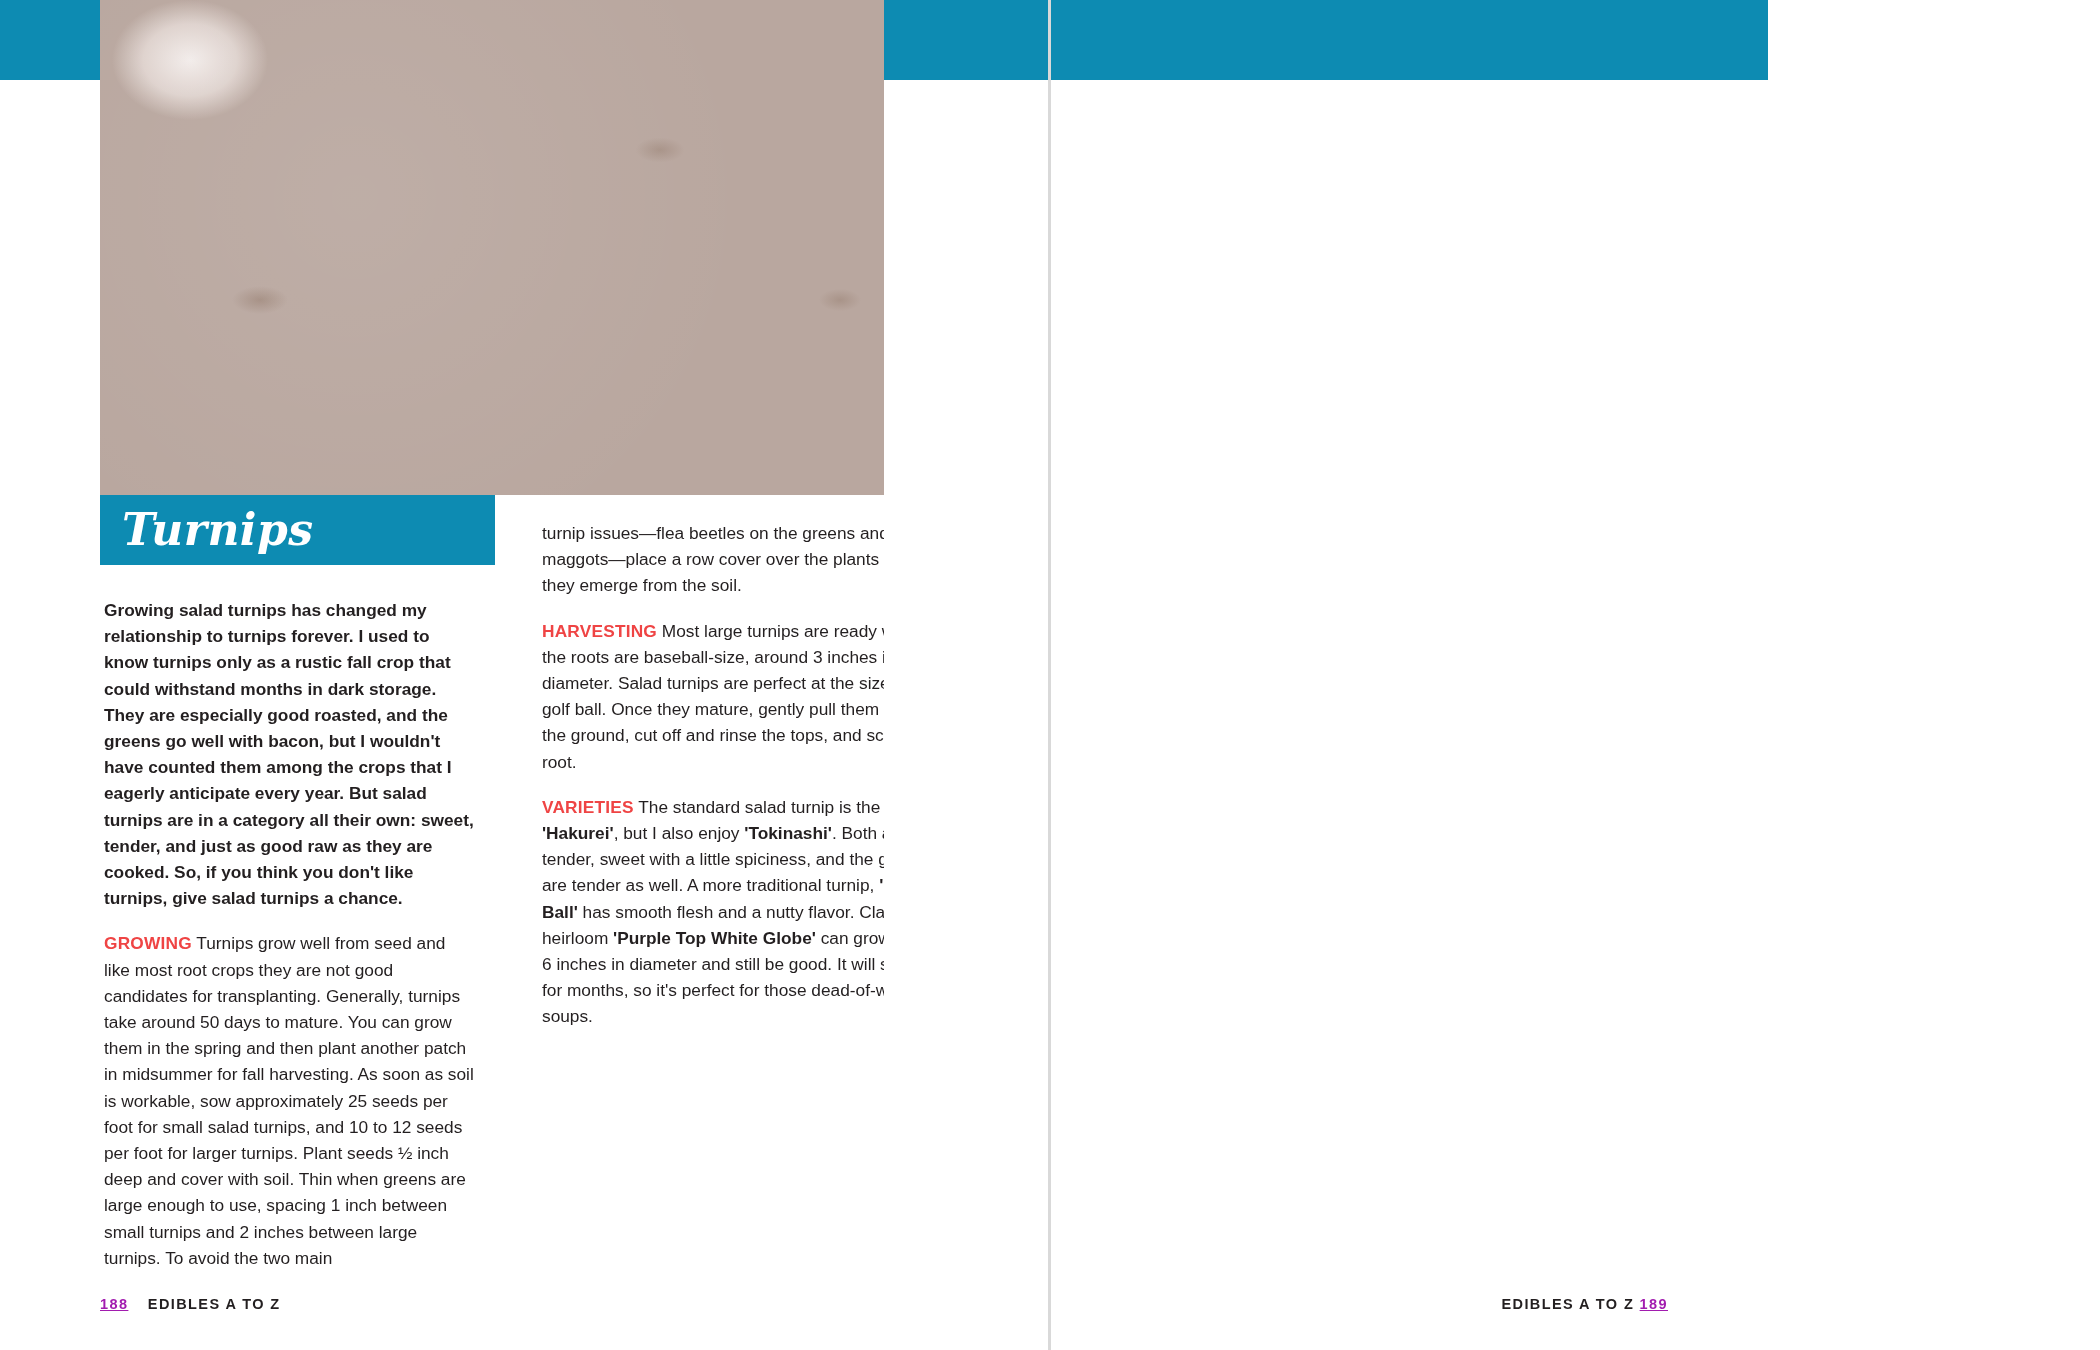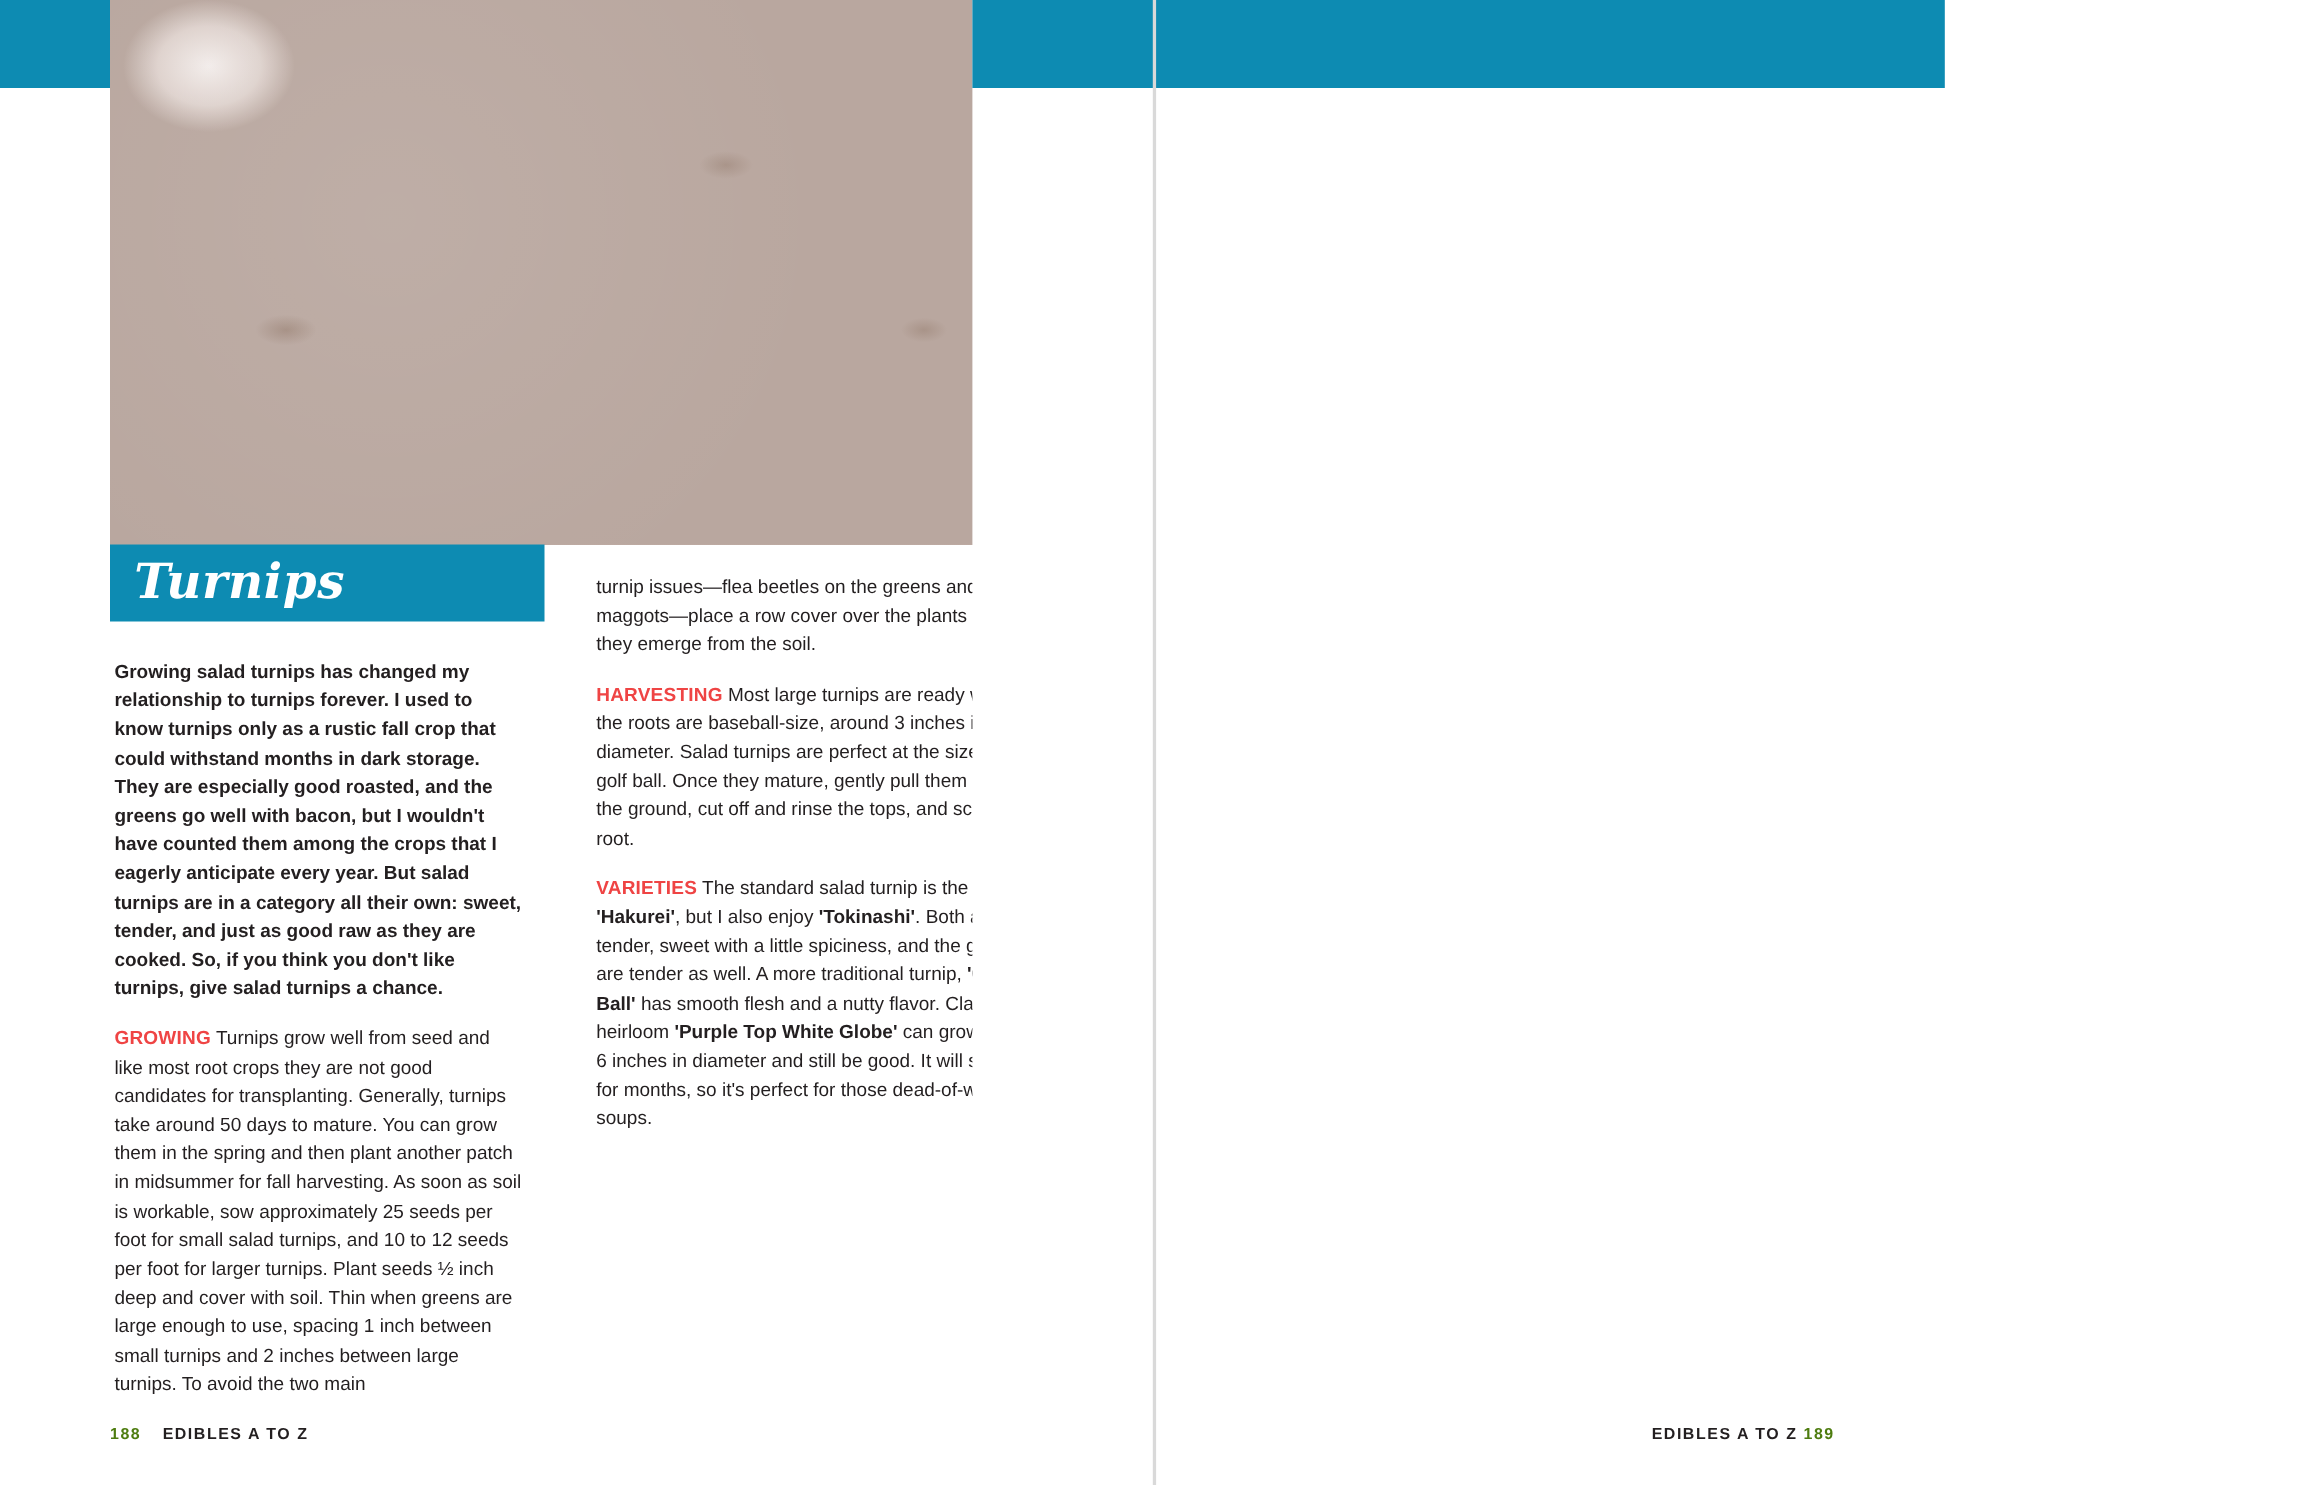--- a/index.html
+++ b/index.html
@@ -145,22 +145,23 @@
   
   .footer {
     position: absolute;
     bottom: 38px;
     font-size: 14.5px;
     letter-spacing: 1.4px;
     font-weight: 700;
     color: #231f20;
   }
   .footer .num {
-    color: #4d7c0f;
-    font-weight: 700;
+    color: #a21caf;
+    font-weight: 700;
+    text-decoration: underline;
   }
   .footer-left { left: 100px; }
   .footer-right { right: 100px; }
   .footer-label { font-weight: 700; letter-spacing: 1.4px; text-align: right; }
 </style>
 </head>
 <body>
 
 <div class="spread">
 

